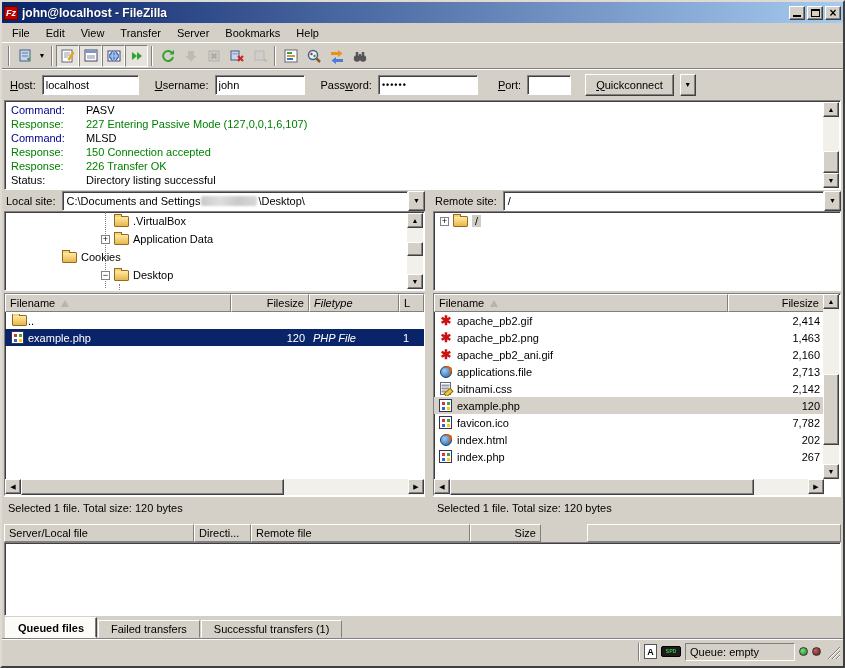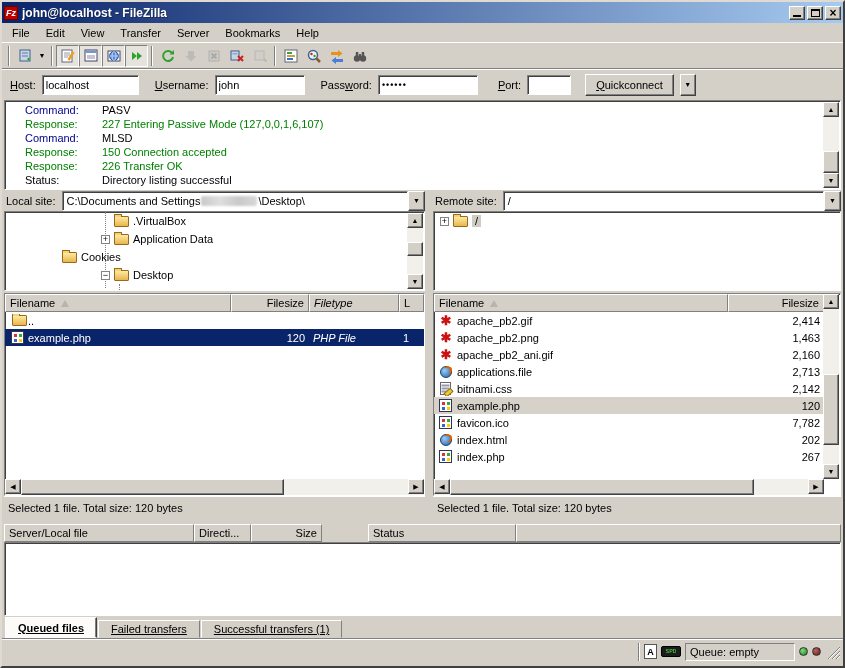--- a/index.html
+++ b/index.html
@@ -49,21 +49,21 @@
   .field input { border:none; outline:none; background:transparent; font-family:"Liberation Sans",sans-serif;
     font-size:11px; width:100%; padding:0 3px; }
   .field input.pw { font-size:9px; font-weight:bold; letter-spacing:1px; }
   .qc-btn { height:22px; padding:0 10px; display:flex; align-items:center; font-size:11px; }
   .qc-dd { width:16px; height:22px; display:flex; align-items:center; justify-content:center; font-size:7px; }
 
   
   .log { height:90px; flex:none; margin:0 2px; position:relative; overflow:hidden; }
   .log-inner { position:absolute; inset:1px 17px 1px 1px; background:#fff; padding:1px 0; }
   .log-line { display:flex; height:14px; line-height:14px; white-space:nowrap; }
-  .log-label { width:96px; flex:none; padding-left:19px; }
+  .log-label { width:80px; flex:none; padding-left:5px; }
   .k-command .log-label { color:#00008B; }
   .k-command .log-text { color:#000; }
   .k-response .log-label, .k-response .log-text { color:#008000; }
   .k-status .log-label, .k-status .log-text { color:#000; }
 
   
   .vscroll { position:absolute; top:1px; right:1px; bottom:1px; width:16px; background:#F2F0EA;
     display:flex; flex-direction:column; }
   .sb-btn { width:16px; height:15px; flex:none; display:flex; align-items:center; justify-content:center;
     font-size:7px; line-height:7px; color:#000; }
@@ -143,21 +143,21 @@
 
   
   .hsplit { height:6px; flex:none; }
   .queue-hdr { height:18px; flex:none; display:flex; margin:0 2px; background:#D4D0C8; }
   .queue-body { height:74px; flex:none; margin:0 2px; background:#fff;
     border:1px solid; border-color:#808080 #fff #fff #808080; box-shadow:inset 1px 1px 0 #404040; }
   .q1{width:190px;flex:none;} .q2{width:57px;flex:none;} .q3{width:219px;flex:none;}
   .q4{width:71px;flex:none;justify-content:flex-end;} .q5{width:46px;flex:none;margin-top:24px;} .q6{width:148px;flex:none;} .q7{flex:1;}
 
   
-  .tabsbar { height:22px; flex:none; display:flex; align-items:flex-end; padding-left:3px; gap:1px;text-decoration:underline; }
+  .tabsbar { height:22px; flex:none; display:flex; align-items:flex-end; padding-left:3px; gap:1px; }
   .tab { height:18px; padding:0 12px; display:flex; align-items:center; background:#D4D0C8;
     border:1px solid; border-color:#fff #808080 #D4D0C8 #fff; }
   .tab.active { height:21px; background:#FCFBF8; font-weight:bold; border-color:#fff #404040 #FCFBF8 #fff;
     box-shadow:inset -1px 0 0 #808080; }
 
   
   .statusbar { height:26px; flex:none; display:flex; align-items:center; gap:4px; padding:0 3px;
     border-top:1px solid #808080; box-shadow:inset 0 1px 0 #fff; }
   .sb-fill { flex:1; }
   .sb-vline { width:2px; height:18px; border-left:1px solid #808080; border-right:1px solid #fff; }
@@ -604,28 +604,28 @@
 
   <div class="hsplit"></div>
 
   <div class="queue-hdr">
     <span class="hcell hdr3d q1">
         <span>Server/Local file</span>
       </span>
     <span class="hcell hdr3d q2">
         <span>Directi...</span>
       </span>
+    <span class="hcell hdr3d q3">
+        <span>Remote file</span>
+      </span>
     <span class="hcell hdr3d q4">
         <span>Size</span>
       </span>
     <span class="hcell hdr3d q5">
         <span>Priority</span>
-      </span>
-    <span class="hcell hdr3d q6">
-        <span>Status</span>
       </span>
     <span class="hcell hdr3d q7"></span>
   </div>
   <div class="queue-body"></div>
 
   <div class="tabsbar">
     <span class="tab active">Queued files</span>
     <span class="tab">Failed transfers</span>
     <span class="tab">Successful transfers (1)</span>
   </div>

